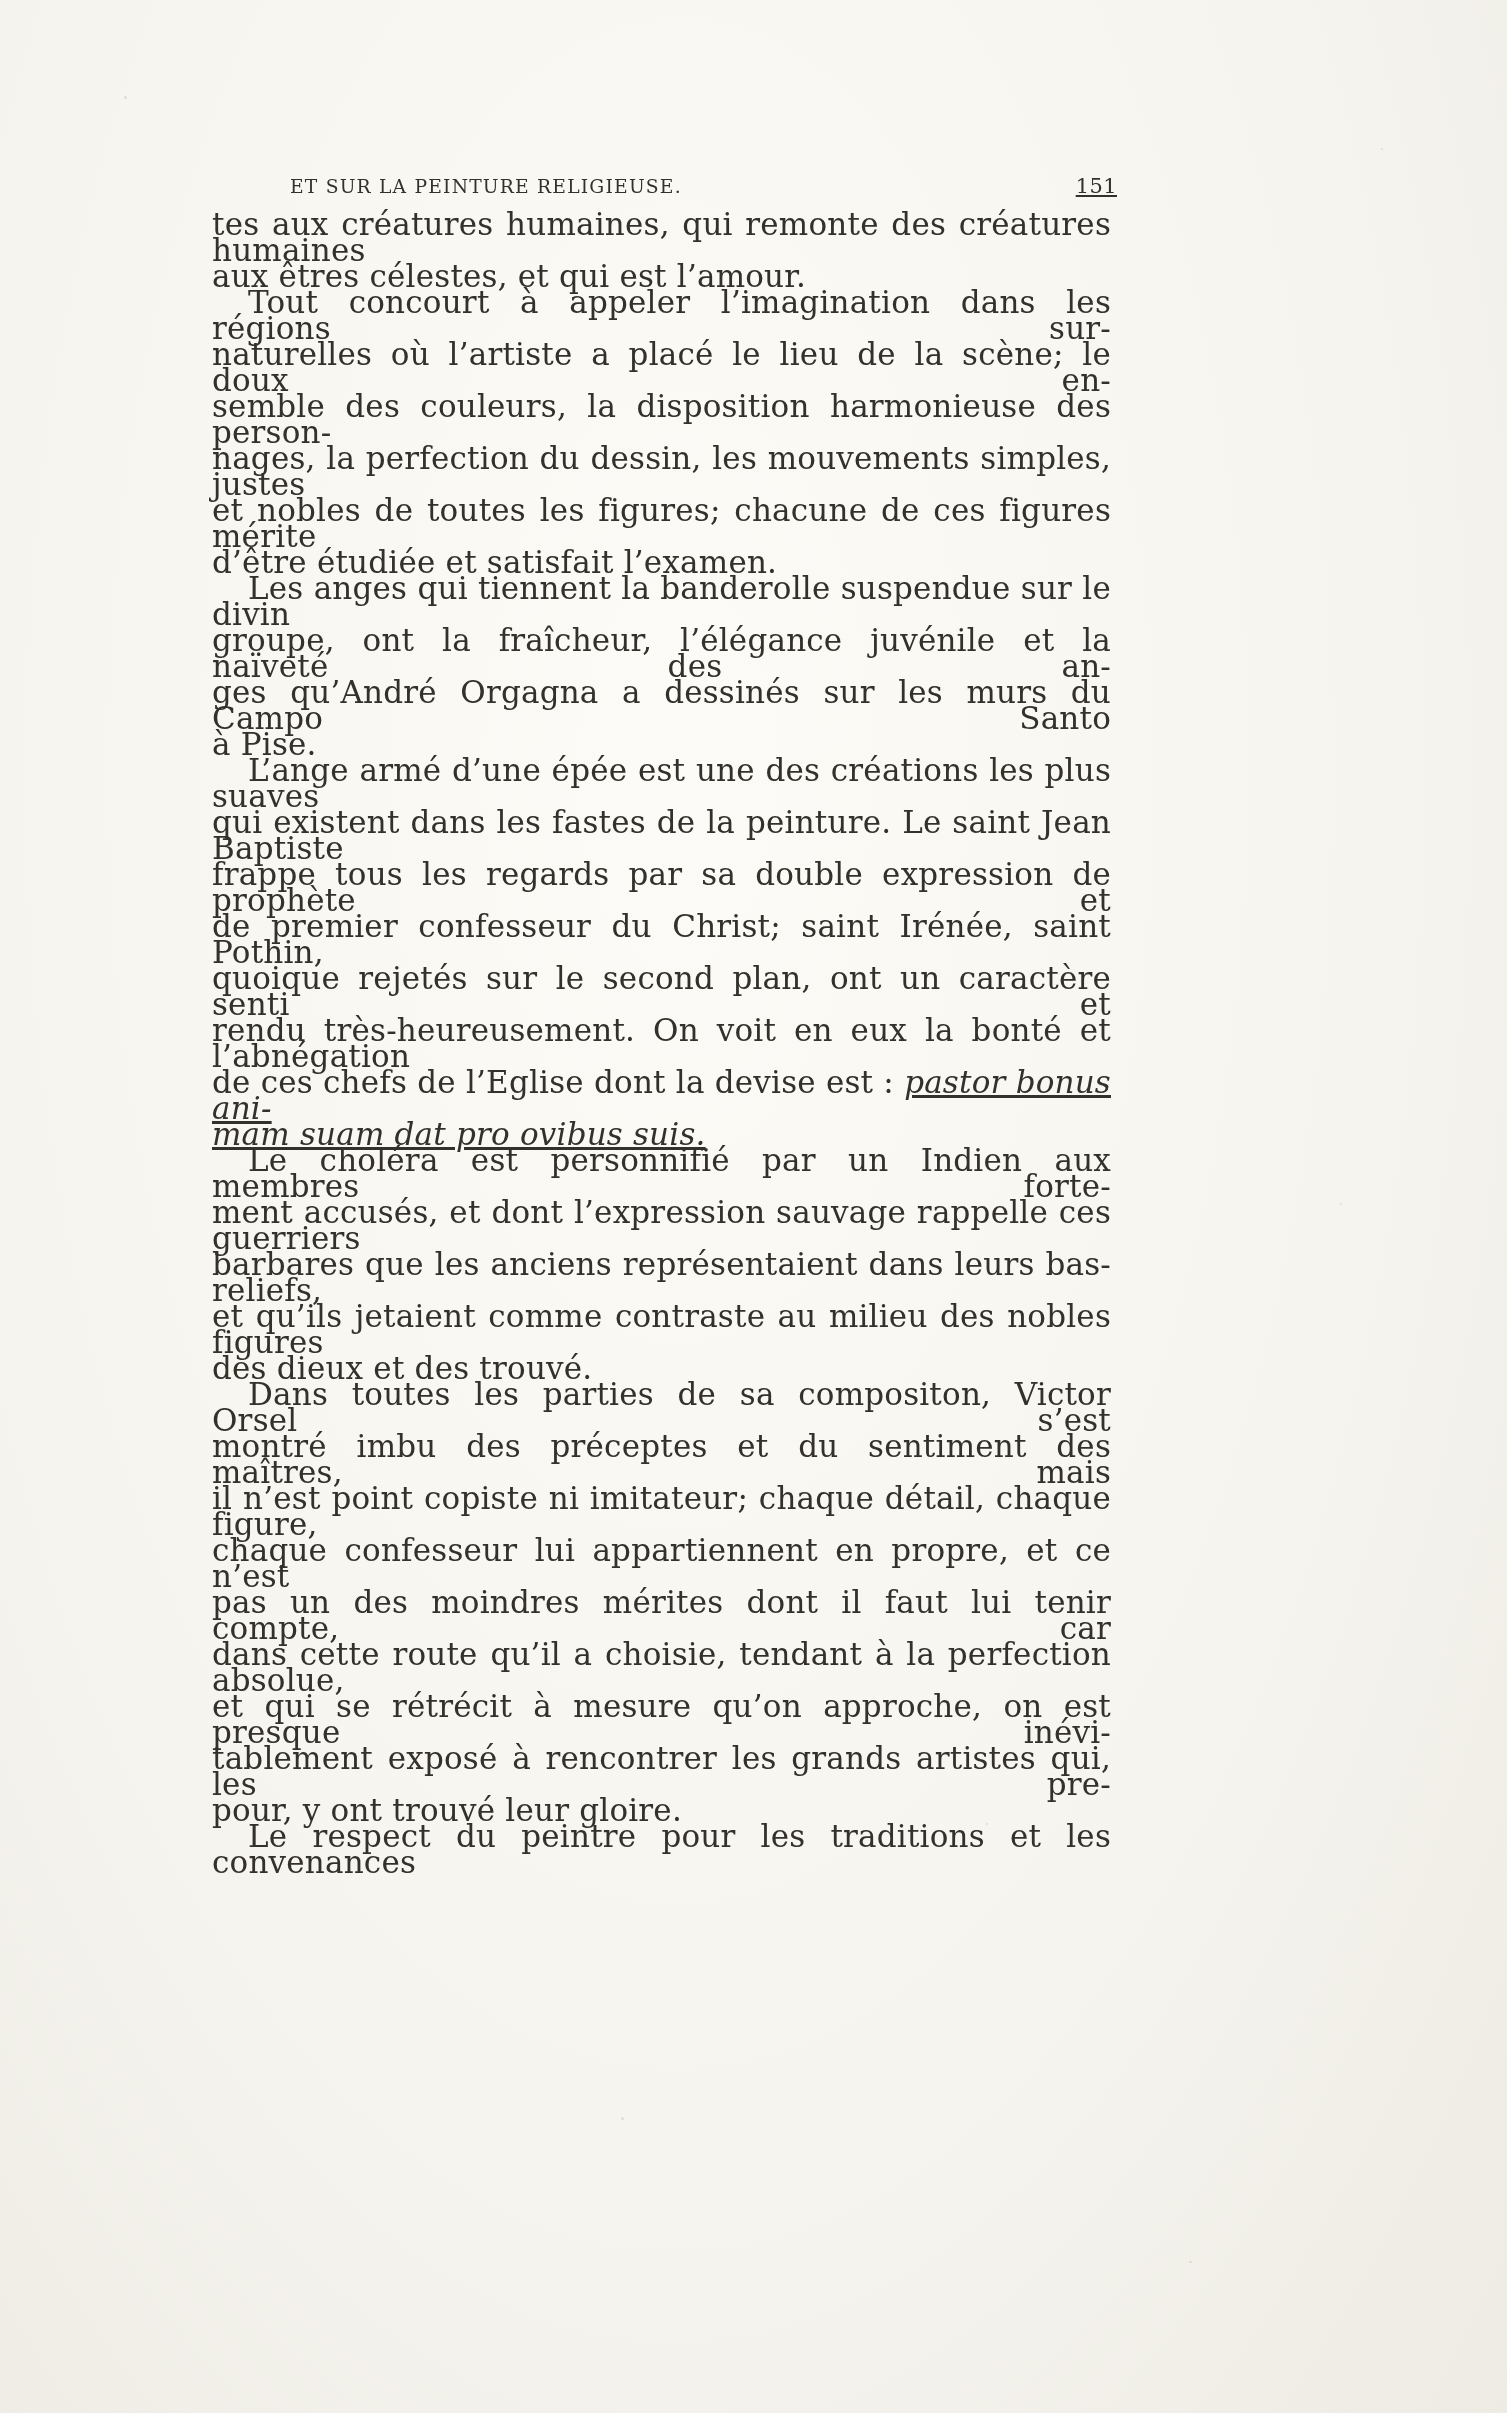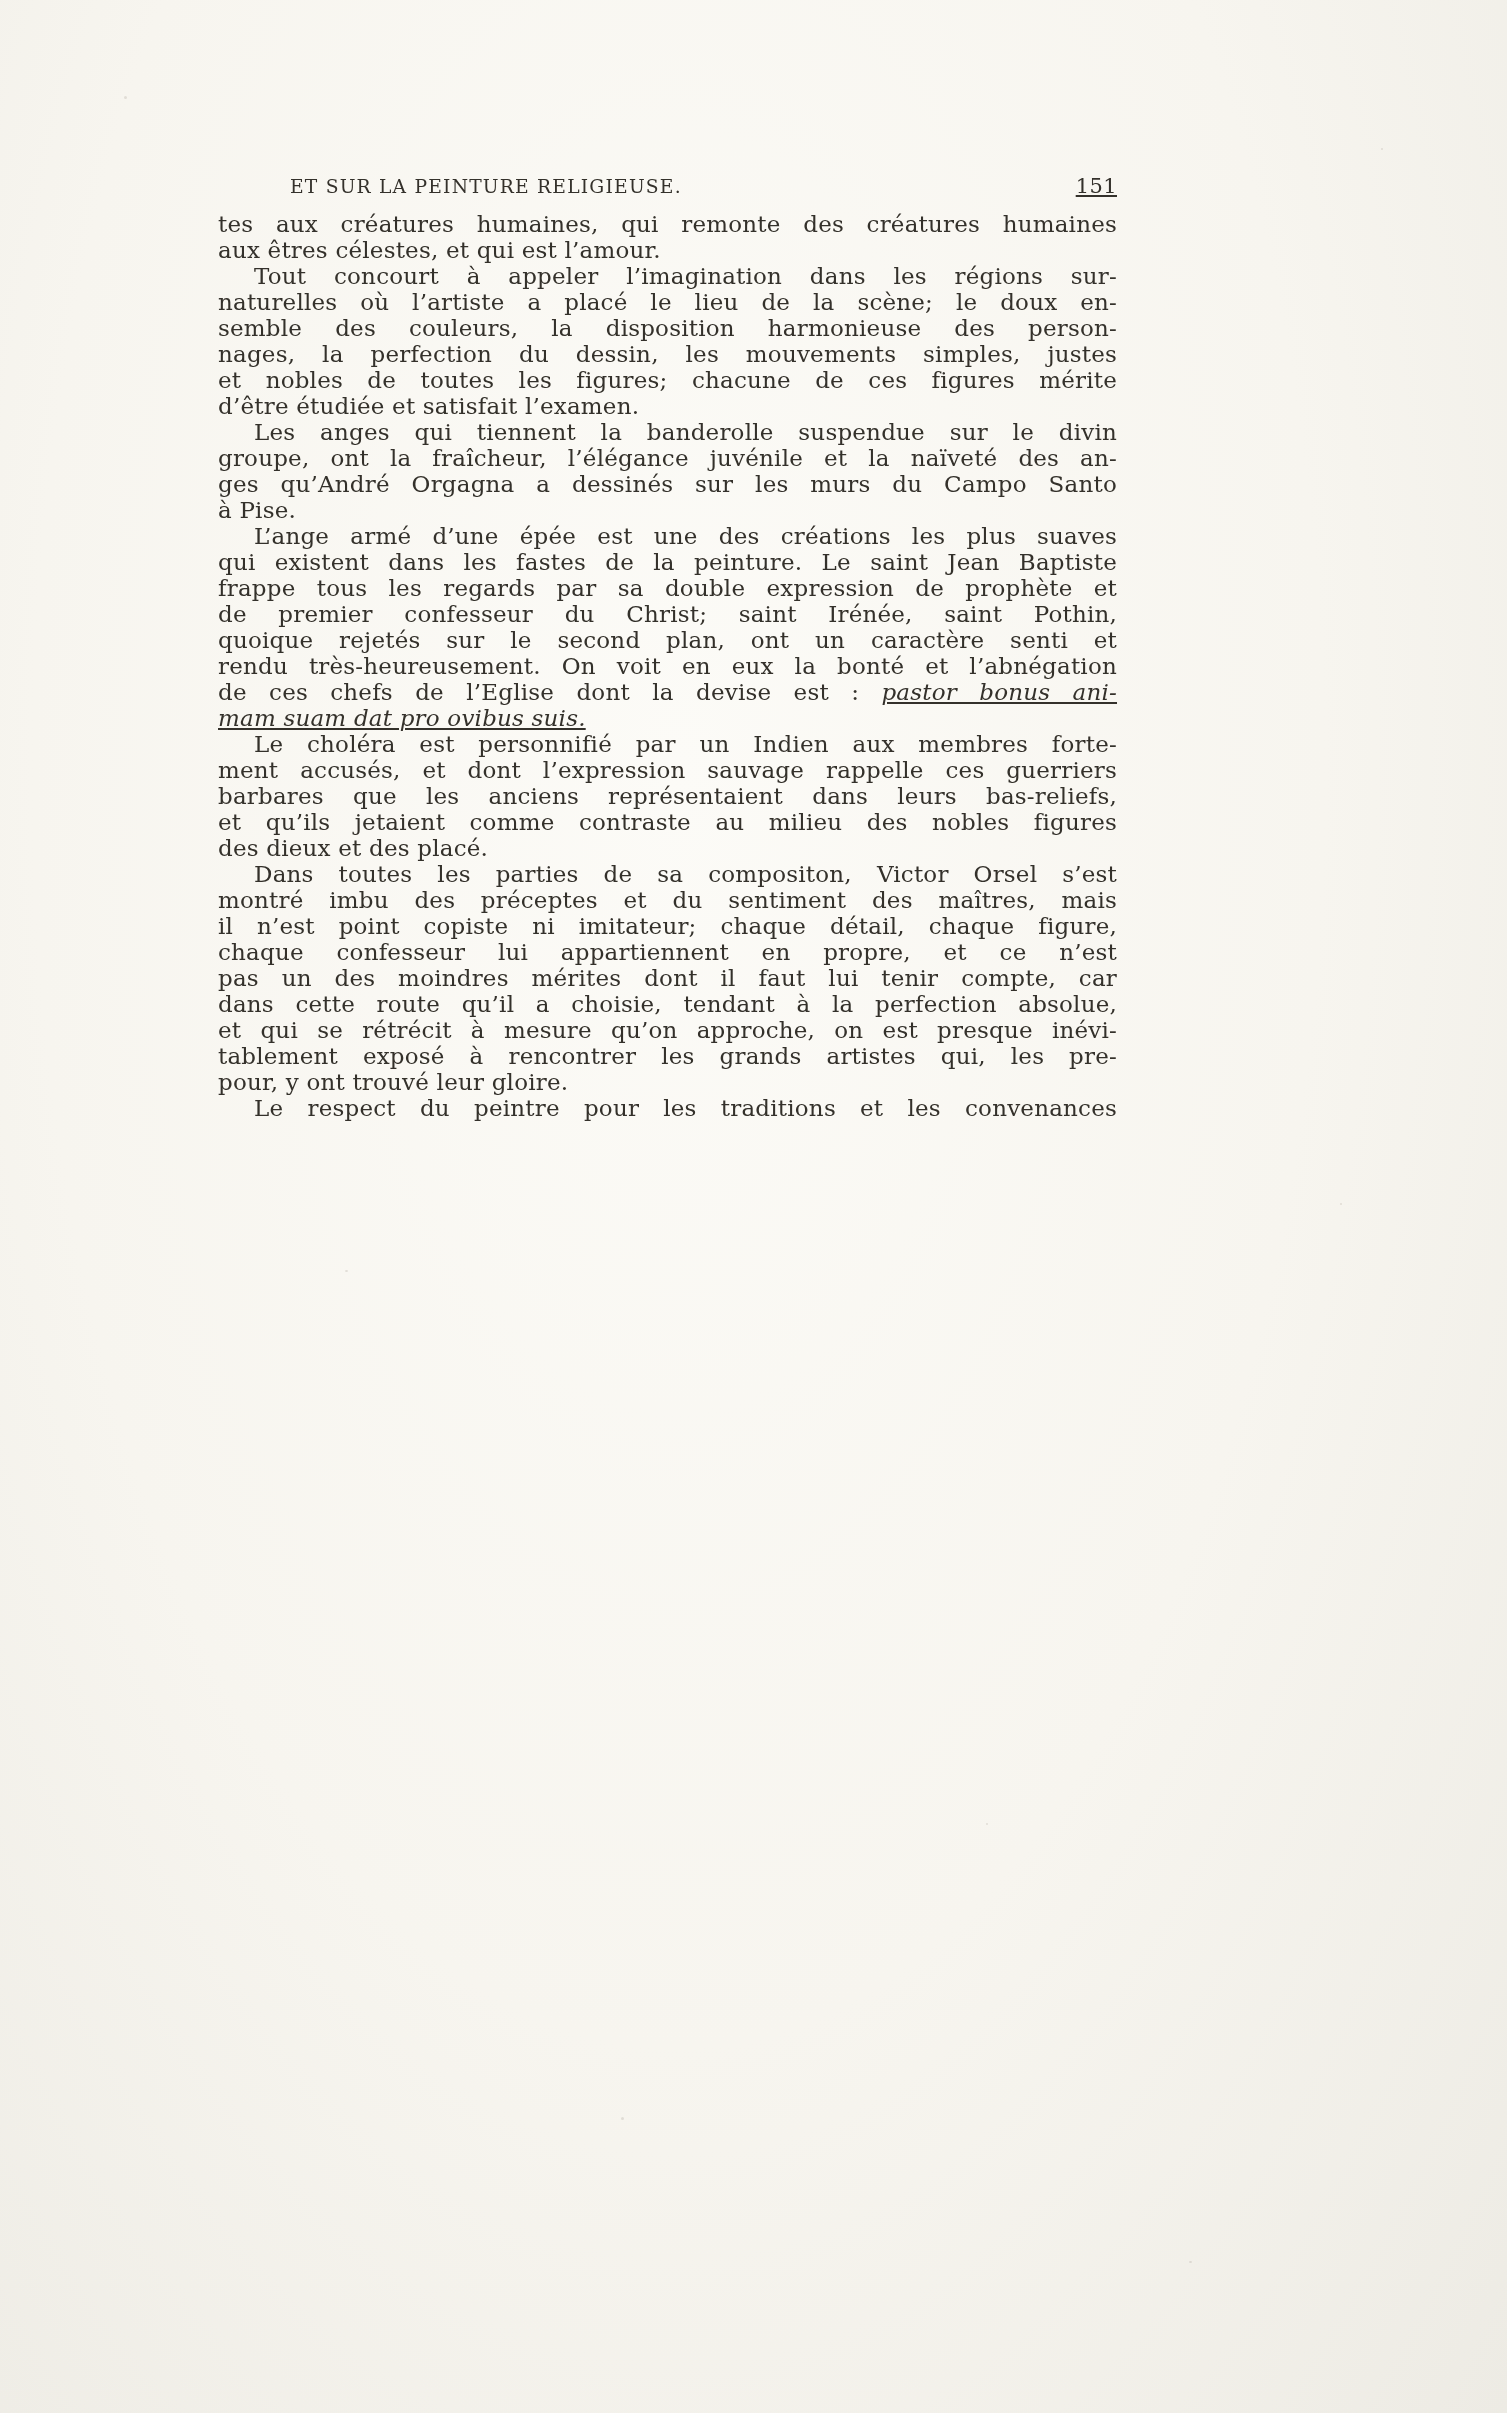--- a/index.html
+++ b/index.html
@@ -35,23 +35,23 @@
     white-space: nowrap;
   }
   .page-number {
     font-size: 21px;
     letter-spacing: 0.4px;
     text-decoration: underline;
   }
   .page-body {
     position: absolute;
     top: 211px;
-    left: 218px;
+    left: 212px;
     width: 899px;
-    font-size: 23px;
+    font-size: 31px;
     line-height: 26px;
     letter-spacing: 0.2px;
   }
   .paragraph {
     margin: 0;
   }
   .line {
     text-align: justify;
     text-align-last: justify;
   }
@@ -109,21 +109,21 @@
         <div class="line"><span class="roman">quoique rejetés sur le second plan, ont un caractère senti et</span></div>
         <div class="line"><span class="roman">rendu très-heureusement. On voit en eux la bonté et l’abnégation</span></div>
         <div class="line"><span class="roman">de ces chefs de l’Eglise dont la devise est : </span><span class="italic">pastor bonus ani-</span></div>
         <div class="line last"><span class="italic">mam suam dat pro ovibus suis.</span></div>
       </div>
       <div class="paragraph">
         <div class="line indent"><span class="roman">Le choléra est personnifié par un Indien aux membres forte-</span></div>
         <div class="line"><span class="roman">ment accusés, et dont l’expression sauvage rappelle ces guerriers</span></div>
         <div class="line"><span class="roman">barbares que les anciens représentaient dans leurs bas-reliefs,</span></div>
         <div class="line"><span class="roman">et qu’ils jetaient comme contraste au milieu des nobles figures</span></div>
-        <div class="line last"><span class="roman">des dieux et des placé.</span></div>
+        <div class="line last"><span class="roman">des dieux et des trouvé.</span></div>
       </div>
       <div class="paragraph">
         <div class="line indent"><span class="roman">Dans toutes les parties de sa compositon, Victor Orsel s’est</span></div>
         <div class="line"><span class="roman">montré imbu des préceptes et du sentiment des maîtres, mais</span></div>
         <div class="line"><span class="roman">il n’est point copiste ni imitateur; chaque détail, chaque figure,</span></div>
         <div class="line"><span class="roman">chaque confesseur lui appartiennent en propre, et ce n’est</span></div>
         <div class="line"><span class="roman">pas un des moindres mérites dont il faut lui tenir compte, car</span></div>
         <div class="line"><span class="roman">dans cette route qu’il a choisie, tendant à la perfection absolue,</span></div>
         <div class="line"><span class="roman">et qui se rétrécit à mesure qu’on approche, on est presque inévi-</span></div>
         <div class="line"><span class="roman">tablement exposé à rencontrer les grands artistes qui, les pre-</span></div>

